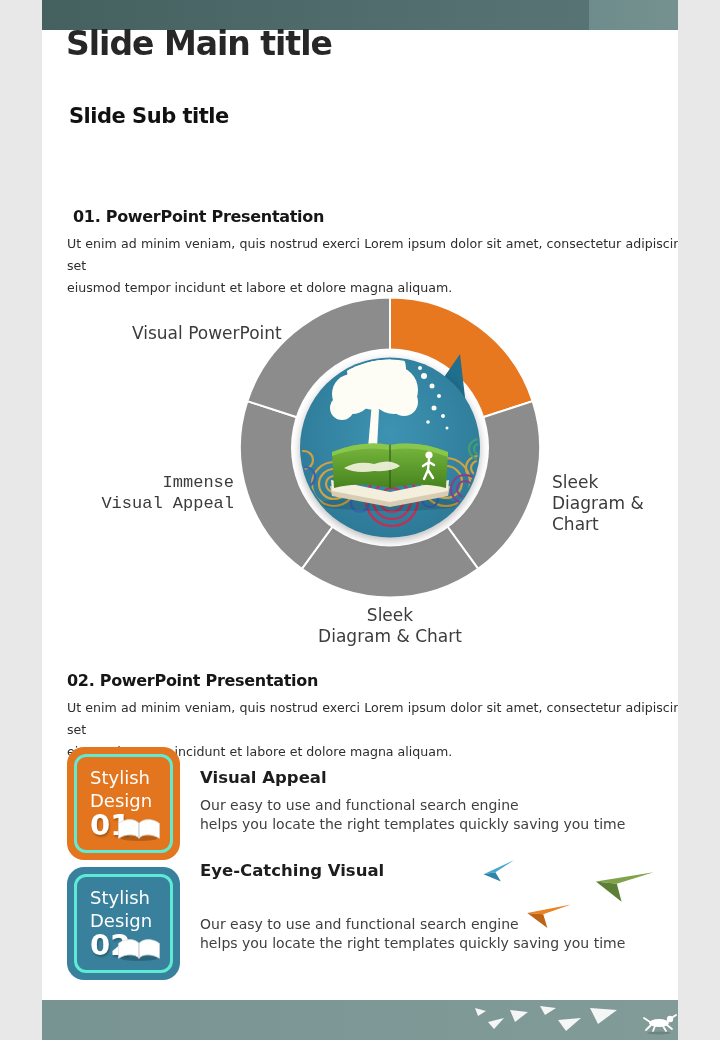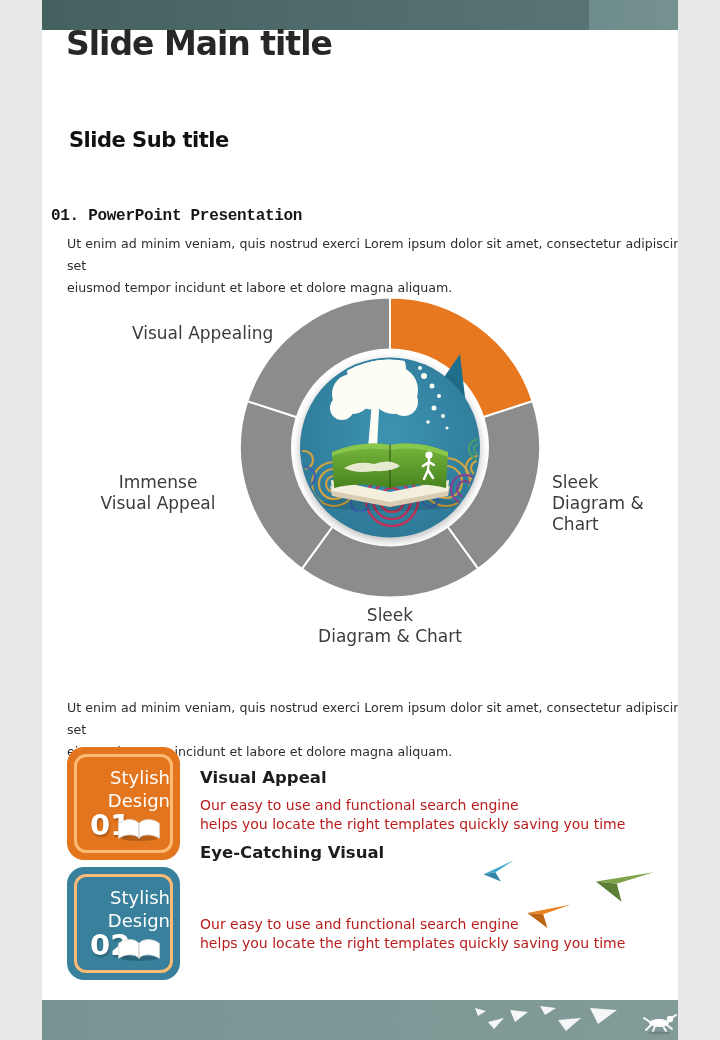--- a/index.html
+++ b/index.html
@@ -11,51 +11,51 @@
   }
   
   .topbar { position:absolute; left:0; top:0; width:720px; height:30px;
     background:linear-gradient(90deg,#44605f 0%,#547070 60%,#587373 76%); }
   .topbar-light { position:absolute; left:547px; top:0; width:173px; height:30px;
     background:linear-gradient(90deg,#6e8c8b,#7b9795); }
   
   .main-title { position:absolute; left:24px; top:24px; font-size:33px; font-weight:700;
     color:#272727; letter-spacing:-1px; }
   .sub-title { position:absolute; left:27px; top:104px; font-size:21px; font-weight:700;
-    color:#111; letter-spacing:-0.5px;margin-top:24px; }
+    color:#111; letter-spacing:-0.5px; }
   .intro-desc { position:absolute; left:27px; top:136px; width:640px; font-size:15px;
     color:#2f2f2f; line-height:27px; }
   .sec-heading { position:absolute; font-size:16px; font-weight:700; color:#161616; letter-spacing:-0.3px; }
   .sec-body { position:absolute; left:25px; width:650px; font-size:12.6px; color:#2e2e2e; line-height:22px; }
   .sec-body .just { text-align:justify; text-align-last:justify; }
-  #sec1-h { left:9px; top:207px;font-family:Liberation Mono, monospace; } #sec1-b { top:233px; }
+  #sec1-h { left:31px; top:207px; } #sec1-b { top:233px; }
   #sec2-h { left:25px; top:671px; } #sec2-b { top:697px; }
   
   .diagram-svg { position:absolute; left:0; top:290px; width:720px; height:365px; }
   .dlabel { position:absolute; font-size:17px; color:#3c3c3c; line-height:21px; }
   .dl-topleft { left:90px; top:323px; }
   .dl-topright { left:488px; top:311px; color:#e87c25; font-weight:700; font-size:17.5px; line-height:23px; }
-  .dl-left { left:40px; top:472px; width:152px; text-align:center; }
+  .dl-left { left:40px; top:472px; width:152px; text-align:right;font-family:Liberation Mono, monospace; }
   .dl-right { left:510px; top:472px; }
   .dl-bottom { left:238px; top:605px; width:220px; text-align:center; }
   
   .card { position:absolute; left:25px; width:113px; height:113px; border-radius:17px; }
   .card.orange { top:747px; background:#e2751d; }
   .card.teal { top:867px; background:#38809b; }
   .card-inner { position:absolute; left:7px; top:7px; right:7px; bottom:7px;
-    border:3px solid #fdba74; border-radius:12px;text-align:right; }
+    border:3px solid #5eead4; border-radius:12px; }
   .card-line { position:relative; margin:10px 0 0 13px; color:#fff; font-size:18px; line-height:23px; }
   .card-num { position:absolute; left:13px; bottom:8px; color:#fff; font-size:29px; font-weight:700;
     text-shadow:1px 2px 2px rgba(0,0,0,.25); }
   .card-book { position:absolute; right:8px; bottom:8px; }
   
   .feat-title { position:absolute; left:158px; font-size:16.5px; font-weight:700; color:#1d1d1d; }
-  .feat-body { position:absolute; left:158px; font-size:14px; color:#b91c1c; line-height:18.5px; }
+  .feat-body { position:absolute; left:158px; font-size:14px; color:#404040; line-height:18.5px; }
   #feat1-t { top:768px; } #feat1-b { top:796px; }
-  #feat2-t { top:843px; } #feat2-b { top:915px; }
+  #feat2-t { top:861px; } #feat2-b { top:915px; }
   
   .plane { position:absolute; }
   #plane-blue { left:440px; top:860px; transform:rotate(-4deg); }
   #plane-green { left:551px; top:864px; transform:rotate(12deg); }
   #plane-red { left:648px; top:844px; transform:rotate(-6deg); }
   #plane-orange { left:483px; top:899px; transform:rotate(10deg); }
   
   .page-num { position:absolute; left:673px; top:976px; font-size:17px; color:#4c1d95; }
   .bottombar { position:absolute; left:0; top:1000px; width:720px; height:40px;
     background:linear-gradient(90deg,#789492,#839c9a); }
@@ -174,34 +174,35 @@
 
       <path d="M302,178 q14,-8 30,-4 q16,-6 26,2 q-8,6 -26,5 q-18,3 -30,-3 Z" fill="#f6f3e2" opacity="0.9"></path>
 
       <g stroke="#ffffff" stroke-width="2.4" stroke-linecap="round" fill="#ffffff">
         <circle cx="387" cy="165" r="3.6" stroke="none"></circle>
         <path d="M387,169 L386,180 M387,172 L381,176 M387,172 L392,175 M386,180 L382,189 M386,180 L391,188" fill="none"></path>
       </g>
     </g>
   </svg>
 
-  <div class="dlabel dl-topleft">Visual Appealing</div>
+  <div class="dlabel dl-topleft">Visual PowerPoint</div>
   <div class="dlabel dl-left">
     <div>Immense</div>
     <div>Visual Appeal</div>
   </div>
   <div class="dlabel dl-right">
     <div>Sleek</div>
     <div>Diagram &amp; Chart</div>
   </div>
   <div class="dlabel dl-bottom">
     <div>Sleek</div>
     <div>Diagram &amp; Chart</div>
   </div>
 
+  <h3 class="sec-heading" id="sec2-h">02. PowerPoint Presentation</h3>
   <div class="sec-body" id="sec2-b">
     <div class="just">Ut enim ad minim veniam, quis nostrud exerci  Lorem ipsum dolor sit amet, consectetur adipiscing elit, set</div>
     <div>eiusmod tempor incidunt et labore et dolore magna aliquam.</div>
   </div>
 
   <div class="card orange">
     <div class="card-inner">
       <div class="card-line" style="margin-top:9px">Stylish</div>
       <div class="card-line" style="margin-top:0">Design</div>
       <div class="card-num">01</div>

